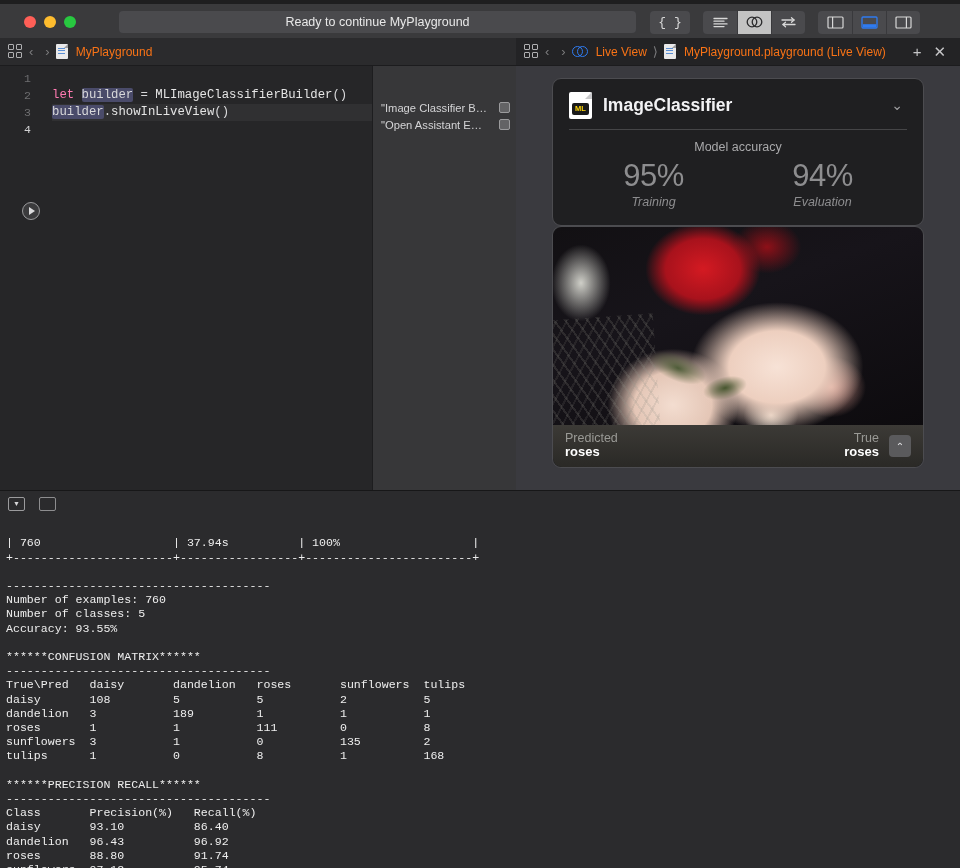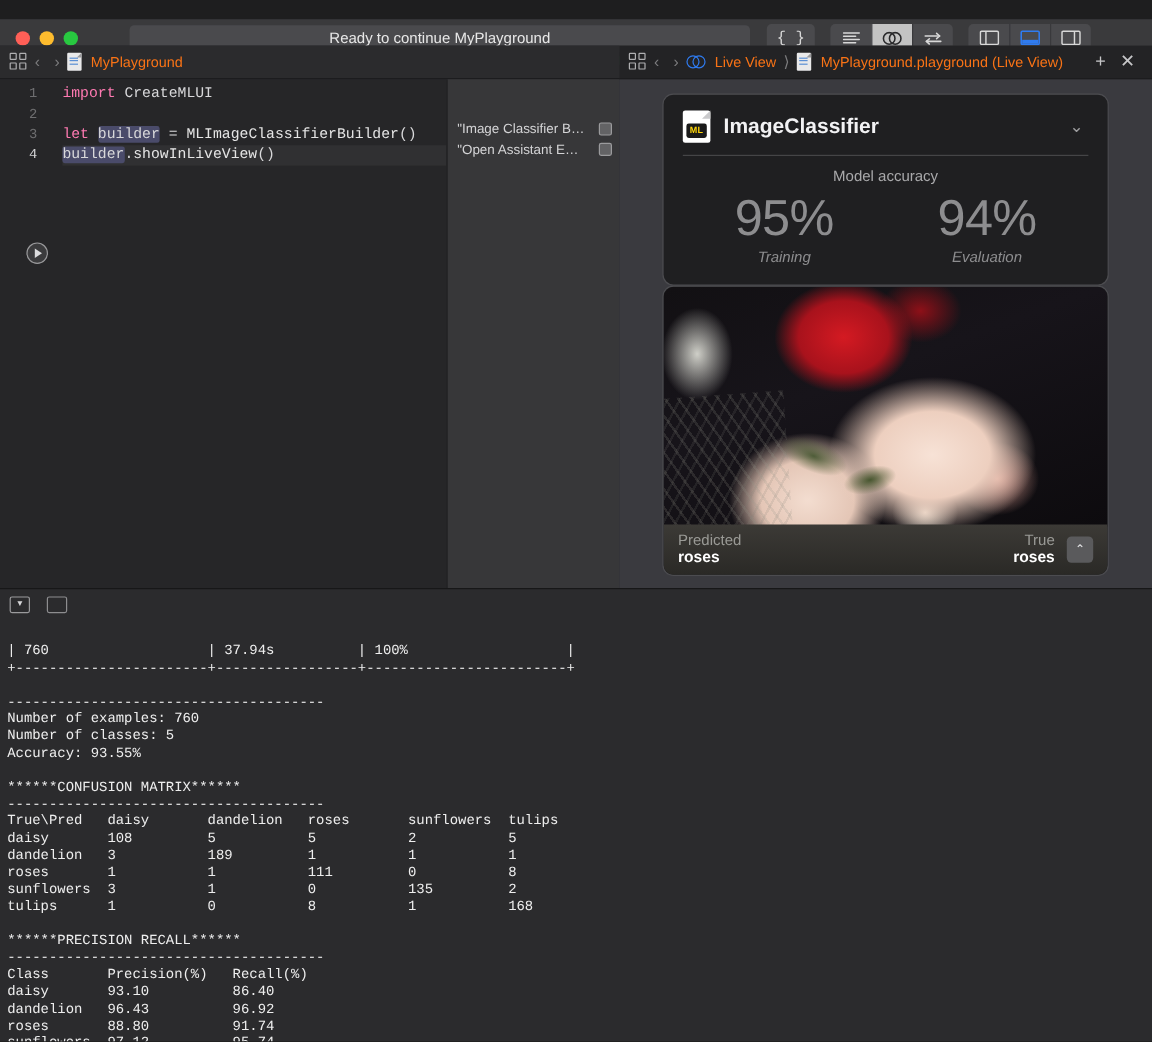--- a/index.html
+++ b/index.html
@@ -6,24 +6,24 @@
   html, body {
     width: 960px; height: 868px;
     background: #1e1e1f;
     font-family: "Liberation Sans", sans-serif;
     overflow: hidden;
   }
   #app { position: relative; width: 960px; height: 868px; }
 
   
   .titlebar {
-    position: absolute; left: 0; top: 16px; width: 960px; height: 38px;
+    position: absolute; left: 0; top: 4px; width: 960px; height: 38px;
     background: #3a3a3c;
-    border-bottom: 7px solid #22c55e;
-    display: flex; align-items: center;
+    border-bottom: 2px solid #22c55e;
+    display: flex; align-items: center; padding-left: 11px;
   }
   .traffic { display: flex; gap: 8px; padding-left: 13px; }
   .tl { width: 12px; height: 12px; border-radius: 50%; }
   .tl-red { background: #ff5f57; }
   .tl-yellow { background: #febc2e; }
   .tl-green { background: #28c840; }
 
   .status-field {
     margin-left: 43px;
     width: 517px; height: 22px;
@@ -167,21 +167,21 @@
     color: #ffd60a; font-size: 7.5px; font-weight: bold;
     display: flex; align-items: center; justify-content: center;
     font-family: "Liberation Sans", sans-serif; letter-spacing: .2px;
   }
   .card-title { margin-left: 11px; color: #f2f2f4; font-size: 17.5px; font-weight: bold; flex: 1; }
   .disclosure { color: #9d9d9f; font-size: 14px; padding-right: 4px; }
   .divider { height: 1px; background: #454547; margin: 9px 0 0 0; }
   .acc-label { color: #a9a9ab; font-size: 12.5px; margin-top: 10px; text-align: center; }
   .acc-row { display: flex; margin-top: 4px; }
   .acc-cell { flex: 1; text-align: center; }
-  .acc-val { color: #8d8d8f; font-size: 42px; letter-spacing: -0.5px; }
+  .acc-val { color: #8d8d8f; font-size: 31px; letter-spacing: -0.5px; }
   .acc-cap { color: #8d8d8f; font-size: 12.5px; margin-top: 1px; font-style: italic; }
 
   
   .card-photo { height: 242px; position: relative; }
   .photo {
     position: absolute; left: 0; top: 0; right: 0; height: 200px;
     overflow: hidden;
     background:
       radial-gradient(ellipse 42px 34px at 66px 300px, rgba(255,255,255,.05), transparent 70%),
       radial-gradient(ellipse 120px 90px at 224px 140px, #f7e2d6 0%, #edcfbf 40%, rgba(120,80,70,0) 72%),
@@ -338,21 +338,20 @@
 
       <div class="editor">
         <div class="gutter">
           <div class="ln">1</div>
           <div class="ln">2</div>
           <div class="ln">3</div>
           <div class="ln cur">4</div>
         </div>
         <div class="runbtn"></div>
         <div class="code" id="code-lines">
-            <div class="cl"><span class="kw">import</span><span class="id"> </span><span class="id">CreateMLUI</span></div>
             <div class="cl"><span class="id"></span></div>
             <div class="cl"><span class="kw">let</span><span class="id"> </span><span class="sel">builder</span><span class="id"> = </span><span class="typ">MLImageClassifierBuilder</span><span class="id">()</span></div>
             <div class="cl hl"><span class="sel">builder</span><span class="id">.</span><span class="typ">showInLiveView</span><span class="id">()</span></div>
           </div>
       </div>
 
       <div class="results">
         <div class="res-row">
           <span class="res-txt">"Image Classifier B…</span>
           <span class="res-badge"></span>

